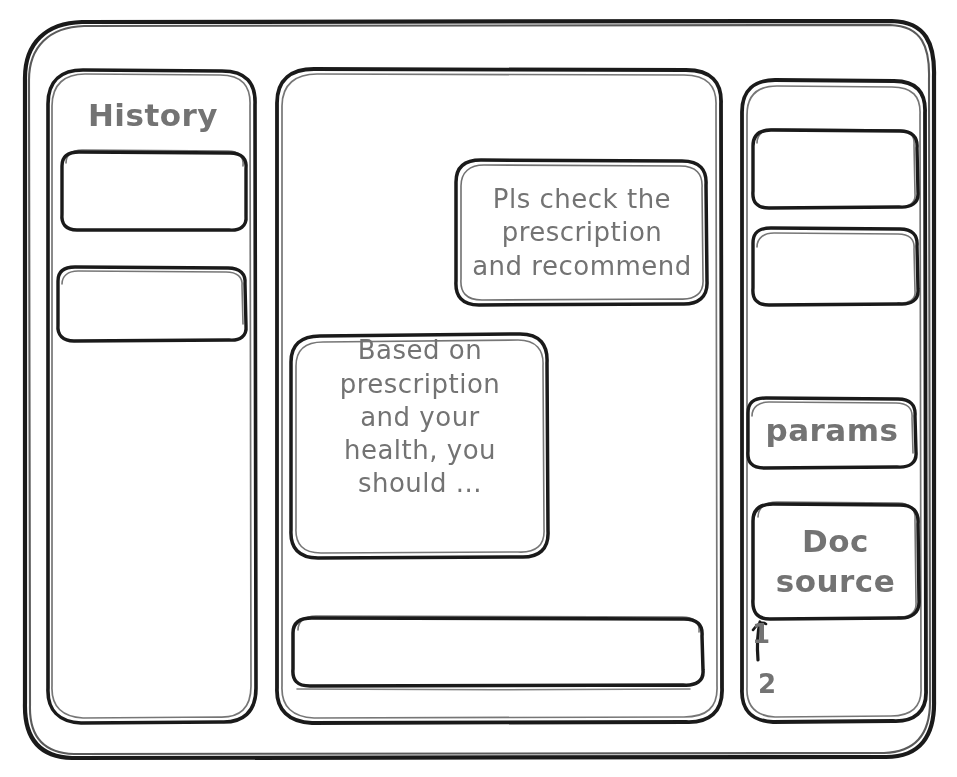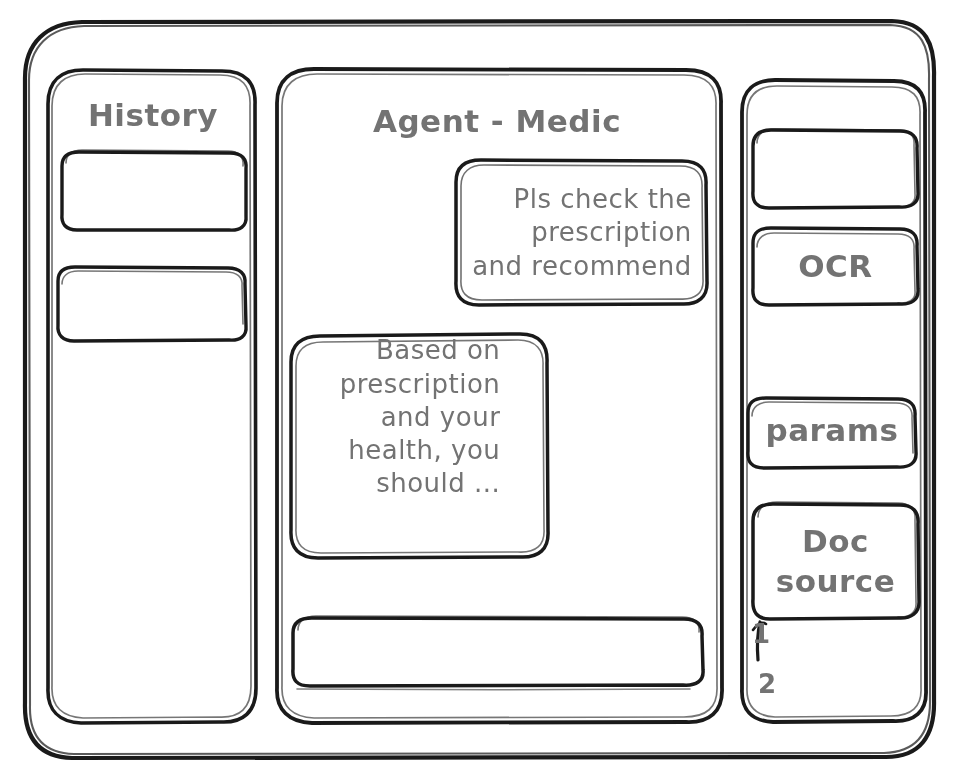--- a/index.html
+++ b/index.html
@@ -45,21 +45,21 @@
     color: #737373;
     line-height: 1.28;
     letter-spacing: 0.5px;
     font-family: "DejaVu Sans", sans-serif;
     white-space: pre-line;
     user-select: none;
   }
 
   .panel-title   { font-size: 31px; font-weight: 600; }
   .card-label    { font-size: 31px; font-weight: 600; }
-  .bubble-text   { font-size: 26px; font-weight: 500; text-align: right; }
+  .bubble-text   { font-size: 26px; font-weight: 500; }
   .src-item      { font-size: 26px; font-weight: 600; justify-content: flex-start; }
 
   
   .hit {
     position: absolute;
     background: transparent;
     border: 0;
     padding: 0;
     cursor: pointer;
   }
@@ -142,39 +142,37 @@
   </svg>
 
   <div class="lbl panel-title" style="left:58px; top:94px; width:190px; height:44px;">History</div>
 
   <button class="hit" style="left:62px; top:152px; width:184px; height:78px;"></button>
   <div class="lbl bubble-text" style="left:62px; top:152px; width:184px; height:78px;"></div>
 
   <button class="hit" style="left:58px; top:267px; width:188px; height:74px;"></button>
   <div class="lbl bubble-text" style="left:58px; top:267px; width:188px; height:74px;"></div>
 
-  <div class="lbl panel-title" style="left:337px; top:98px; width:320px; height:48px;">Agent - Medic</div>
 
   <div class="lbl bubble-text" style="left:460px; top:162px; width:244px; height:142px;">Pls check the
 prescription
 and recommend</div>
 
   <div class="lbl bubble-text" style="left:296px; top:340px; width:248px; height:155px;">Based on
 prescription
 and your
 health, you
 should ...</div>
 
   <button class="hit" style="left:293px; top:618px; width:410px; height:68px;"></button>
   <div class="lbl bubble-text" style="left:305px; top:618px; width:386px; height:68px; justify-content:flex-start;"></div>
 
   <button class="hit" style="left:753px; top:130px; width:165px; height:78px;"></button>
 
   <button class="hit" style="left:753px; top:228px; width:165px; height:77px;"></button>
-  <div class="lbl card-label" style="left:753px; top:228px; width:165px; height:77px;">OCR</div>
 
   <button class="hit" style="left:748px; top:398px; width:168px; height:70px;"></button>
   <div class="lbl card-label" style="left:748px; top:398px; width:168px; height:66px;">params</div>
 
   <button class="hit" style="left:753px; top:504px; width:165px; height:115px;"></button>
   <div class="lbl card-label" style="left:753px; top:504px; width:165px; height:116px;">Doc
 source</div>
 
   <div class="lbl src-item" style="left:752px; top:618px; width:60px; height:34px;">1</div>
   <div class="lbl src-item" style="left:758px; top:668px; width:60px; height:34px;">2</div>

